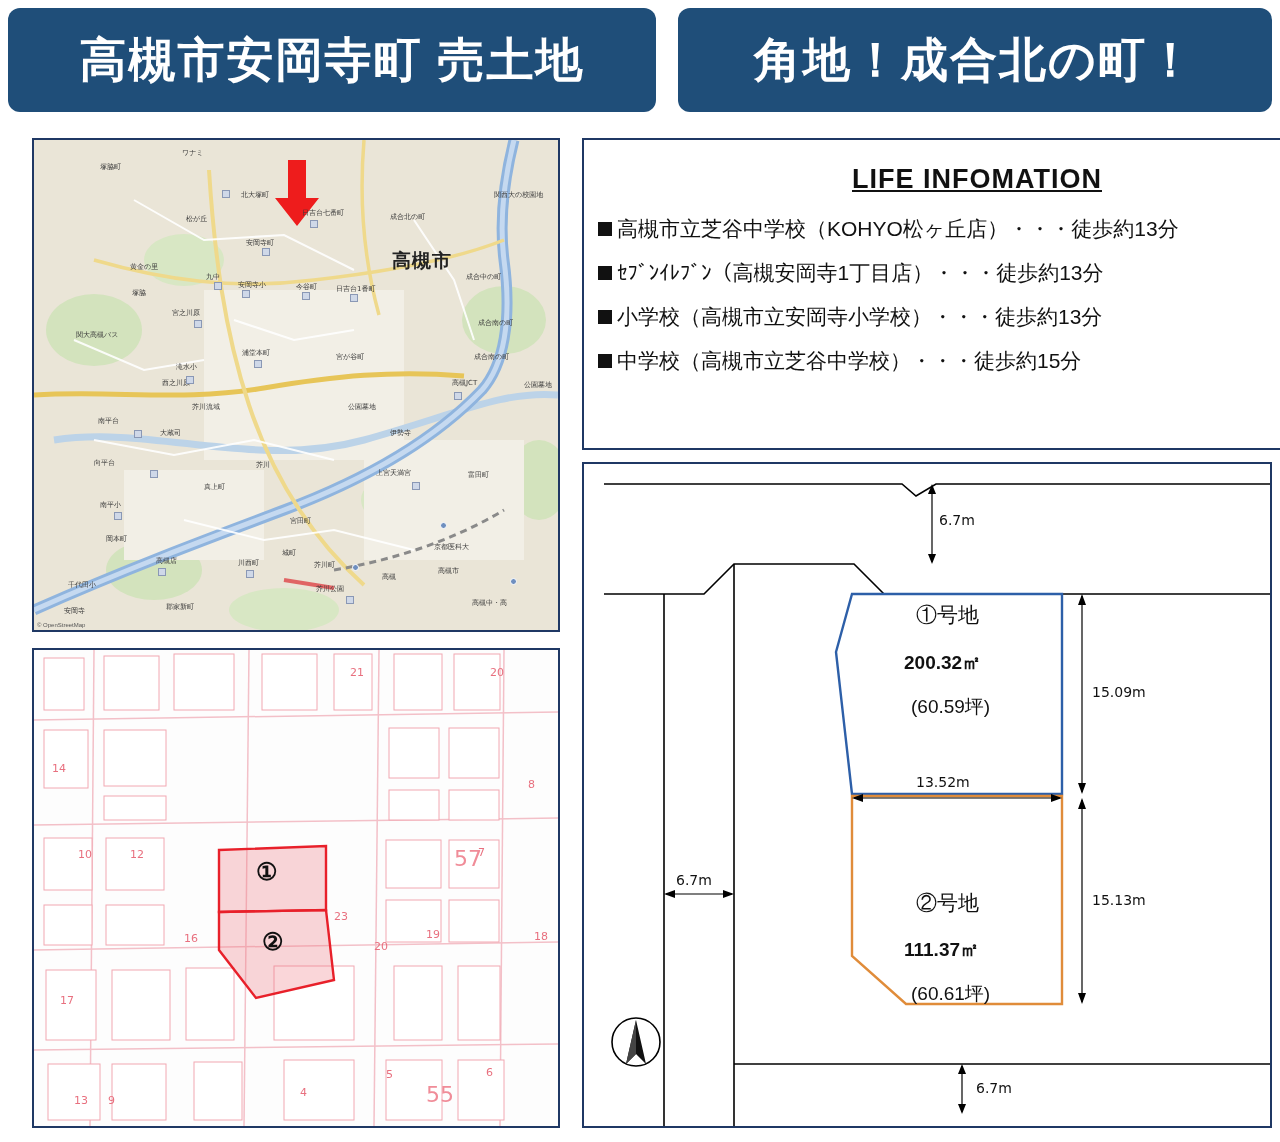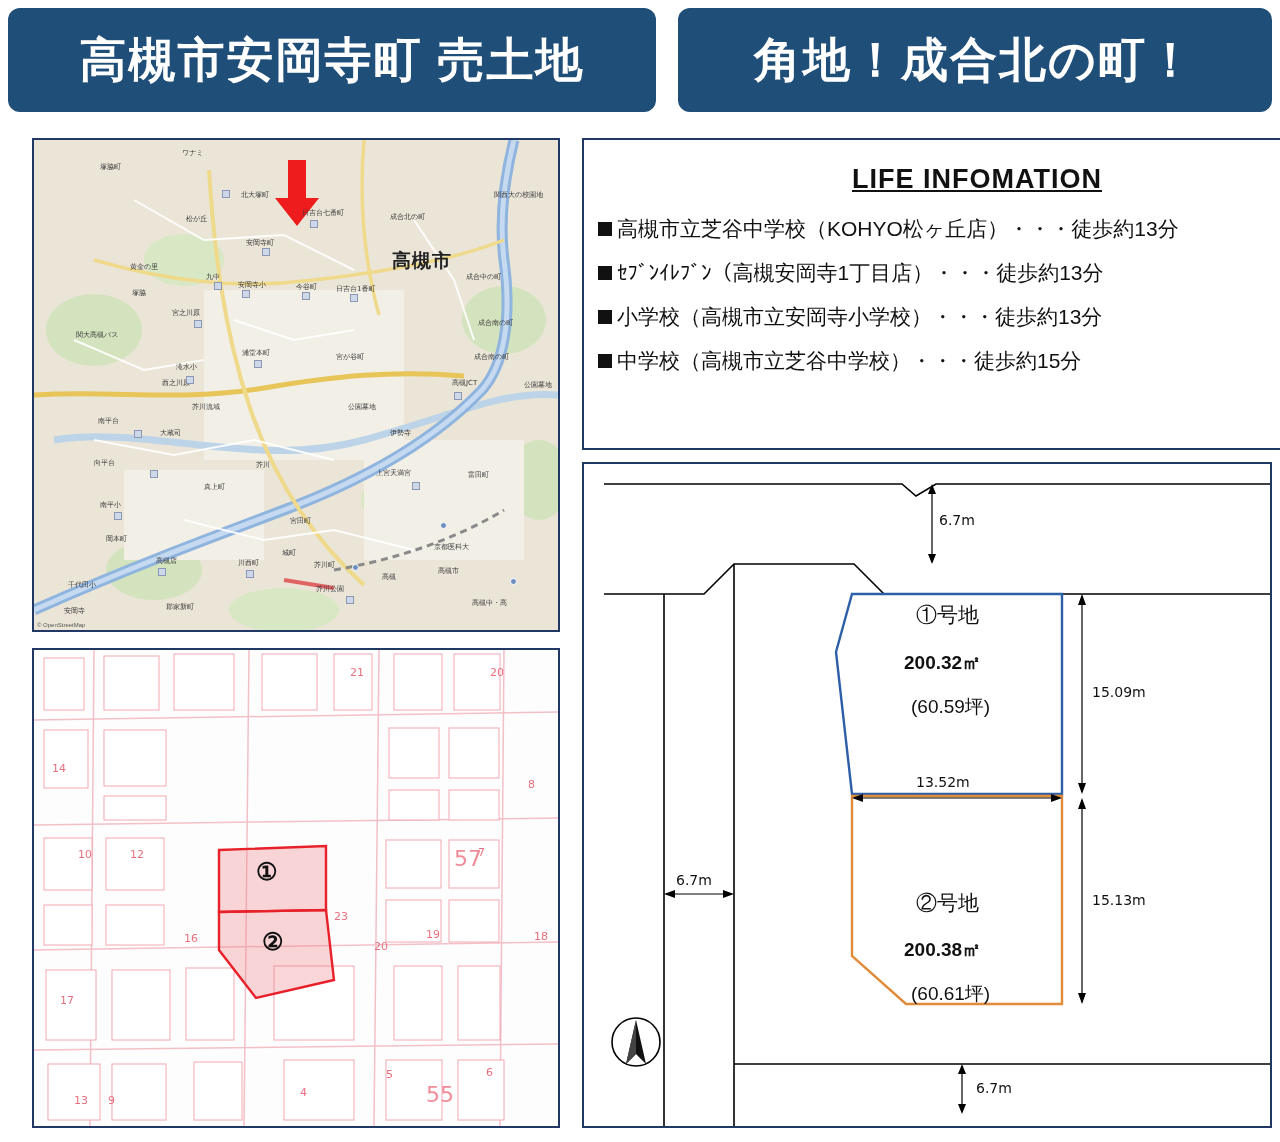--- a/index.html
+++ b/index.html
@@ -466,21 +466,21 @@
       <circle cx="52" cy="578" r="24" fill="#ffffff" stroke="#000" stroke-width="1.6"></circle>
       <polygon points="52,556 62,600 52,590 42,600" fill="#111"></polygon>
       <polygon points="52,556 52,590 42,600" fill="#444"></polygon>
     </svg>
 
     <div class="lot-title" style="left:332px; top:137px;">①号地</div>
     <div class="lot-area" style="left:320px; top:186px;">200.32㎡</div>
     <div class="lot-tsubo" style="left:327px; top:230px;">(60.59坪)</div>
 
     <div class="lot-title" style="left:332px; top:425px;">②号地</div>
-    <div class="lot-area" style="left:320px; top:473px;">200.38㎡</div>
+    <div class="lot-area" style="left:320px; top:473px;">111.37㎡</div>
     <div class="lot-tsubo" style="left:327px; top:517px;">(60.61坪)</div>
 
     <div class="plan-text" style="left:355px; top:48px;">6.7m</div>
     <div class="plan-text" style="left:508px; top:220px;">15.09m</div>
     <div class="plan-text" style="left:332px; top:310px;">13.52m</div>
     <div class="plan-text" style="left:508px; top:428px;">15.13m</div>
     <div class="plan-text" style="left:92px; top:408px;">6.7m</div>
     <div class="plan-text" style="left:392px; top:616px;">6.7m</div>
   </div>
 

